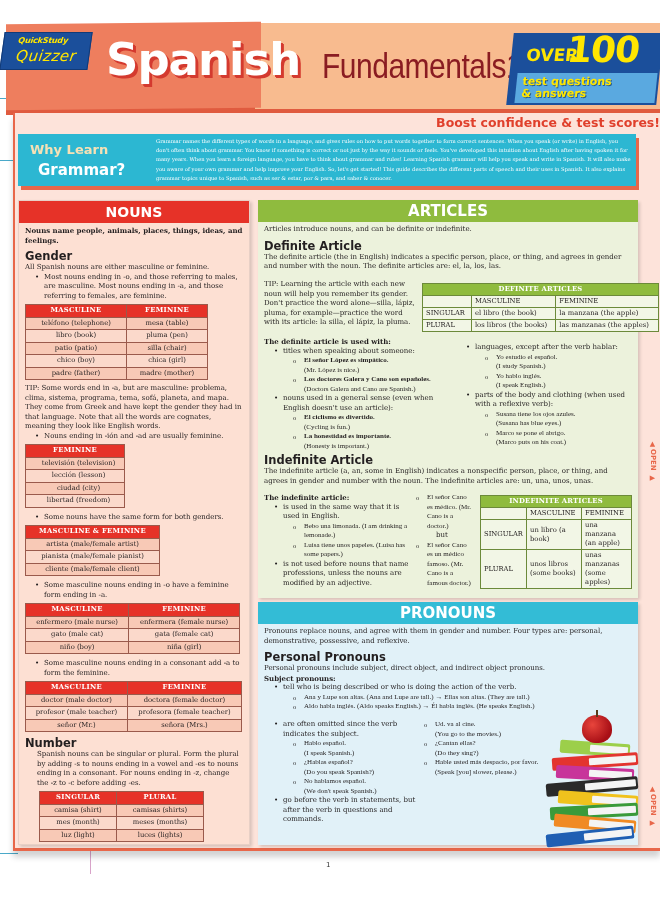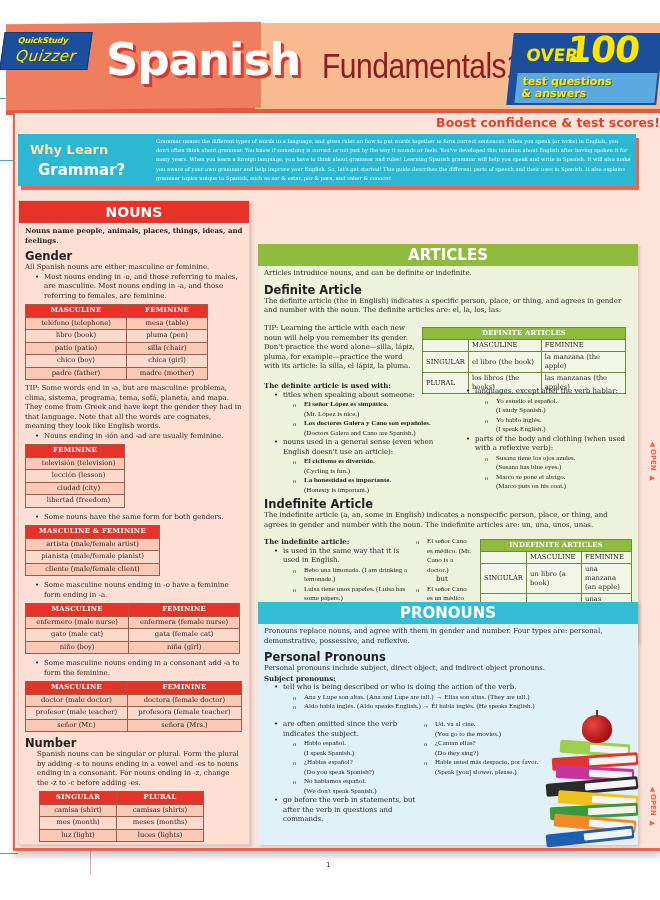--- a/index.html
+++ b/index.html
@@ -51,21 +51,21 @@
   ul.sub > li { position: relative; padding-left: 11px; }
   ul.sub > li::before { content: "o"; position: absolute; left: 0; font-size: 6.5px; }
 
   table.tb { border-collapse: collapse; font-size: 6.8px; margin: 3px 0 3px 0; }
   table.tb td, table.tb th { border: 1px solid #9a5a4c; padding: 1px 3px; line-height: 9.5px; text-align: center; }
   table.tb th { background: #e63228; color: #ffffff; font-weight: bold; text-align: center; letter-spacing: 0.3px; }
   table.tb td { background: #f8c9b6; }
   table.tb tr:nth-child(odd) td { background: #fbd9cb; }
 
   
-  .articles { position: absolute; left: 258px; top: 200px; width: 380px; height: 398px; background: #ecf2dc; box-shadow: 2px 2px 3px rgba(0,0,0,0.15); margin-top: 44px; }
+  .articles { position: absolute; left: 258px; top: 200px; width: 380px; height: 398px; background: #ecf2dc; box-shadow: 2px 2px 3px rgba(0,0,0,0.15); }
   .articles .sec-head { background: #8fbb3e; font-size: 15px; }
   table.gt { border-collapse: collapse; font-size: 6.8px; }
   table.gt td, table.gt th { border: 1px solid #6c8a3a; padding: 1px 3px; line-height: 9px; text-align: left; background: #f2f6e6; }
   table.gt th.cap { background: #8fbb3e; color: #ffffff; text-align: center; font-weight: bold; letter-spacing: 0.2px; }
 
   .abs { position: absolute; }
 
   
   .pronouns { position: absolute; left: 258px; top: 602px; width: 380px; height: 243px; background: #e1f1f8; box-shadow: 2px 2px 3px rgba(0,0,0,0.15); }
   .pronouns .sec-head { background: #33bcd6; font-size: 15px; }
@@ -273,21 +273,21 @@
   </div>
 
   <div class="articles">
     <div class="sec-head">ARTICLES</div>
     <div class="body-pad" style="position:relative">
       <p>Articles introduce nouns, and can be definite or indefinite.</p>
       <h3>Definite Article</h3>
       <p>The definite article (the in English) indicates a specific person, place, or thing, and agrees in gender and number with the noun. The definite articles are: el, la, los, las.</p>
     </div>
     <p class="abs" style="left:6px; top:80px; width:154px">TIP: Learning the article with each new noun will help you remember its gender. Don't practice the word alone—silla, lápiz, pluma, for example—practice the word with its article: la silla, el lápiz, la pluma.</p>
-    <table class="gt abs" style="left:164px; top:83px; width:204px">
+    <table class="gt abs" style="left:164px; top:83px; width:237px">
       <tbody>
           <tr>
             <th class="cap" colspan="3">DEFINITE ARTICLES</th>
           </tr>
       <tr>
             <td></td>
             <td>MASCULINE</td>
             <td>FEMININE</td>
           </tr>
       <tr>

